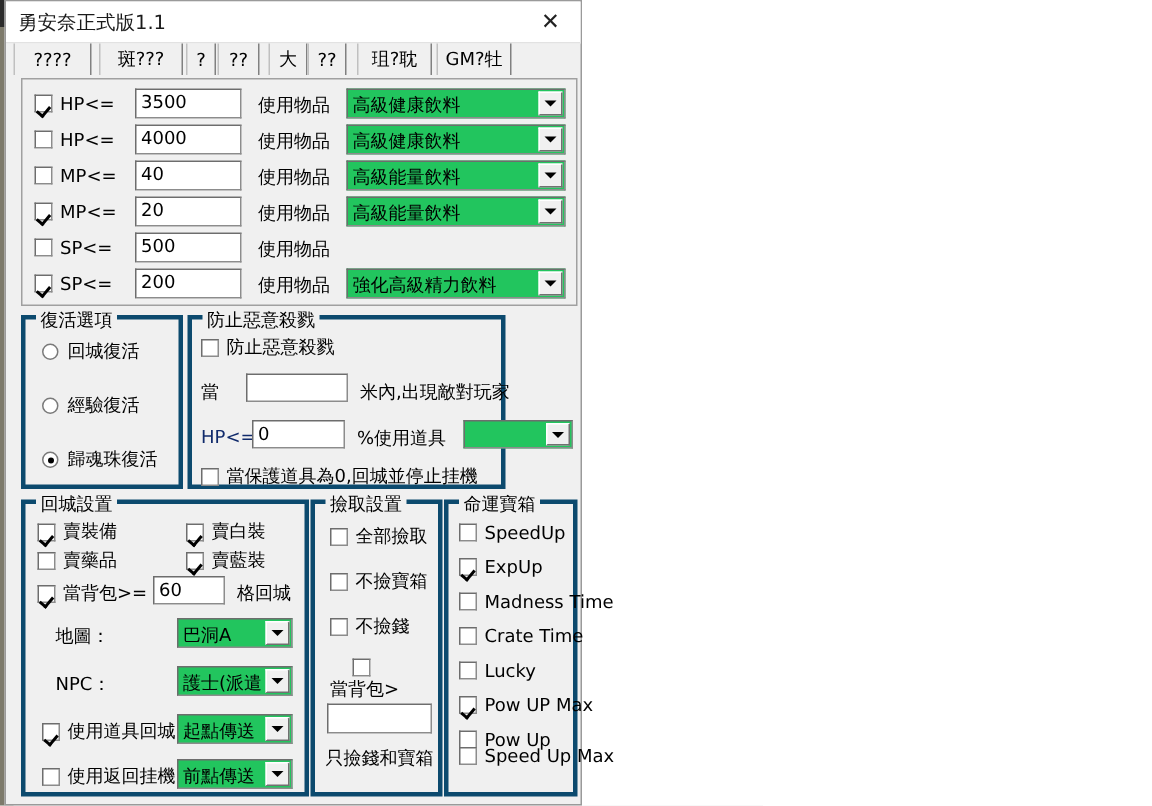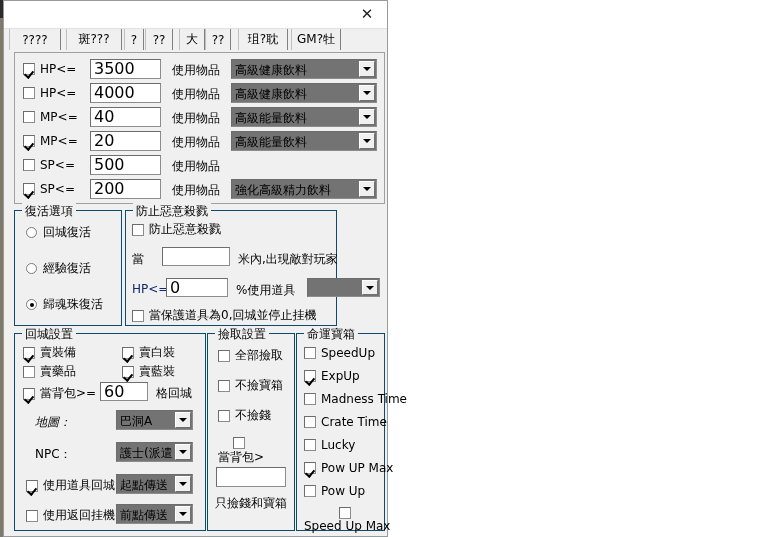--- a/index.html
+++ b/index.html
@@ -44,40 +44,40 @@
     font-size:12px;color:#000;white-space:nowrap;padding:0 5px;
   }
 
   
   .panel{
     position:absolute;box-sizing:border-box;
     border:1px solid #a0a0a0;background:#f0f0f0;
   }
   .groupbox{
     position:absolute;box-sizing:border-box;
-    border:1px solid #0c4a6e;background:transparent;
+    border:3px solid #0c4a6e;background:transparent;
   }
   .group-title{
     position:absolute;top:-8px;left:7px;background:#f0f0f0;
     padding:0 3px;font-size:12px;color:#000;white-space:nowrap;
   }
 
   .lbl{position:absolute;font-size:12px;color:#000;white-space:nowrap;}
   .lbl.blue{color:#102a6b;}
 
   .txt{
     position:absolute;box-sizing:border-box;background:#ffffff;
     border:1px solid #8c8c8c;border-top-color:#6d6d6d;border-left-color:#6d6d6d;
-    font-size:16px;color:#000;padding:1px 3px;line-height:15px;
+    font-size:12px;color:#000;padding:1px 3px;line-height:15px;
     font-family:"DejaVu Sans","Liberation Sans",sans-serif;
     overflow:hidden;white-space:nowrap;
   }
 
   .combo{
-    position:absolute;box-sizing:border-box;background:#737373;
+    position:absolute;box-sizing:border-box;background:#22c55e;
     border:1px solid #8c8c8c;border-top-color:#6d6d6d;border-left-color:#6d6d6d;
     font-size:12px;color:#000;overflow:hidden;white-space:nowrap;
   }
   .combo .val{position:absolute;left:3px;top:2px;right:20px;overflow:hidden;white-space:nowrap;}
   .combo .arw{
     position:absolute;right:1px;top:1px;bottom:1px;width:16px;background:#f0f0f0;
     border:1px solid #ffffff;border-right-color:#707070;border-bottom-color:#707070;
     box-sizing:border-box;display:flex;align-items:center;justify-content:center;
   }
   .combo .arw i{
@@ -110,20 +110,21 @@
 </head>
 <body>
 
 <div id="root">
   <div class="desk-strip"></div>
   <div class="desk-strip dark"></div>
 
   <div class="window">
 
     <div class="titlebar">
+      <div class="title-text">勇安奈正式版1.1</div>
       <div class="close-btn">✕</div>
     </div>
 
     <div class="tabstrip" id="tabstrip">
         <div class="tab" style="left: 0px; width: 52px;">
           <span>????</span>
         </div>
         <div class="tab" style="left: 57px; width: 56px;">
           <span>斑???</span>
         </div>
@@ -282,21 +283,21 @@
         <span class="tx">賣藍裝</span>
       </div>
 
       <div class="chk" style="left:8px;top:51px;">
         <span class="box on" id="t-bag"></span>
         <span class="tx">當背包&gt;=</span>
       </div>
       <div class="txt" style="left:85px;top:48px;width:48px;height:19px;">60</div>
       <div class="lbl" style="left:141px;top:51px;">格回城</div>
 
-      <div class="lbl" style="left:20px;top:80px;font-style:italic;">地圖：</div>
+      <div class="lbl" style="left:20px;top:80px;">地圖：</div>
       <div class="combo" style="left:101px;top:76px;width:77px;height:20px;">
         <span class="val">巴洞A</span>
         <span class="arw">
             <i></i>
           </span>
       </div>
 
       <div class="lbl" style="left:20px;top:112px;">NPC：</div>
       <div class="combo" style="left:101px;top:108px;width:77px;height:20px;">
         <span class="val">護士(派遣</span>
@@ -376,21 +377,21 @@
             <span class="tx">Lucky</span>
           </div>
           <div class="chk" style="left: 7px; top: 127px;">
             <span class="box on"></span>
             <span class="tx">Pow UP Max</span>
           </div>
           <div class="chk" style="left: 7px; top: 150px;">
             <span class="box"></span>
             <span class="tx">Pow Up</span>
           </div>
-          <div class="chk" style="left: 7px; top: 173px; flex-direction: column;">
+          <div class="chk" style="left: 7px; top: 161px;">
             <span class="box"></span>
             <span class="tx">Speed Up Max</span>
           </div>
         </div>
     </div>
 
   </div>
 </div>
 
 </body></html>

